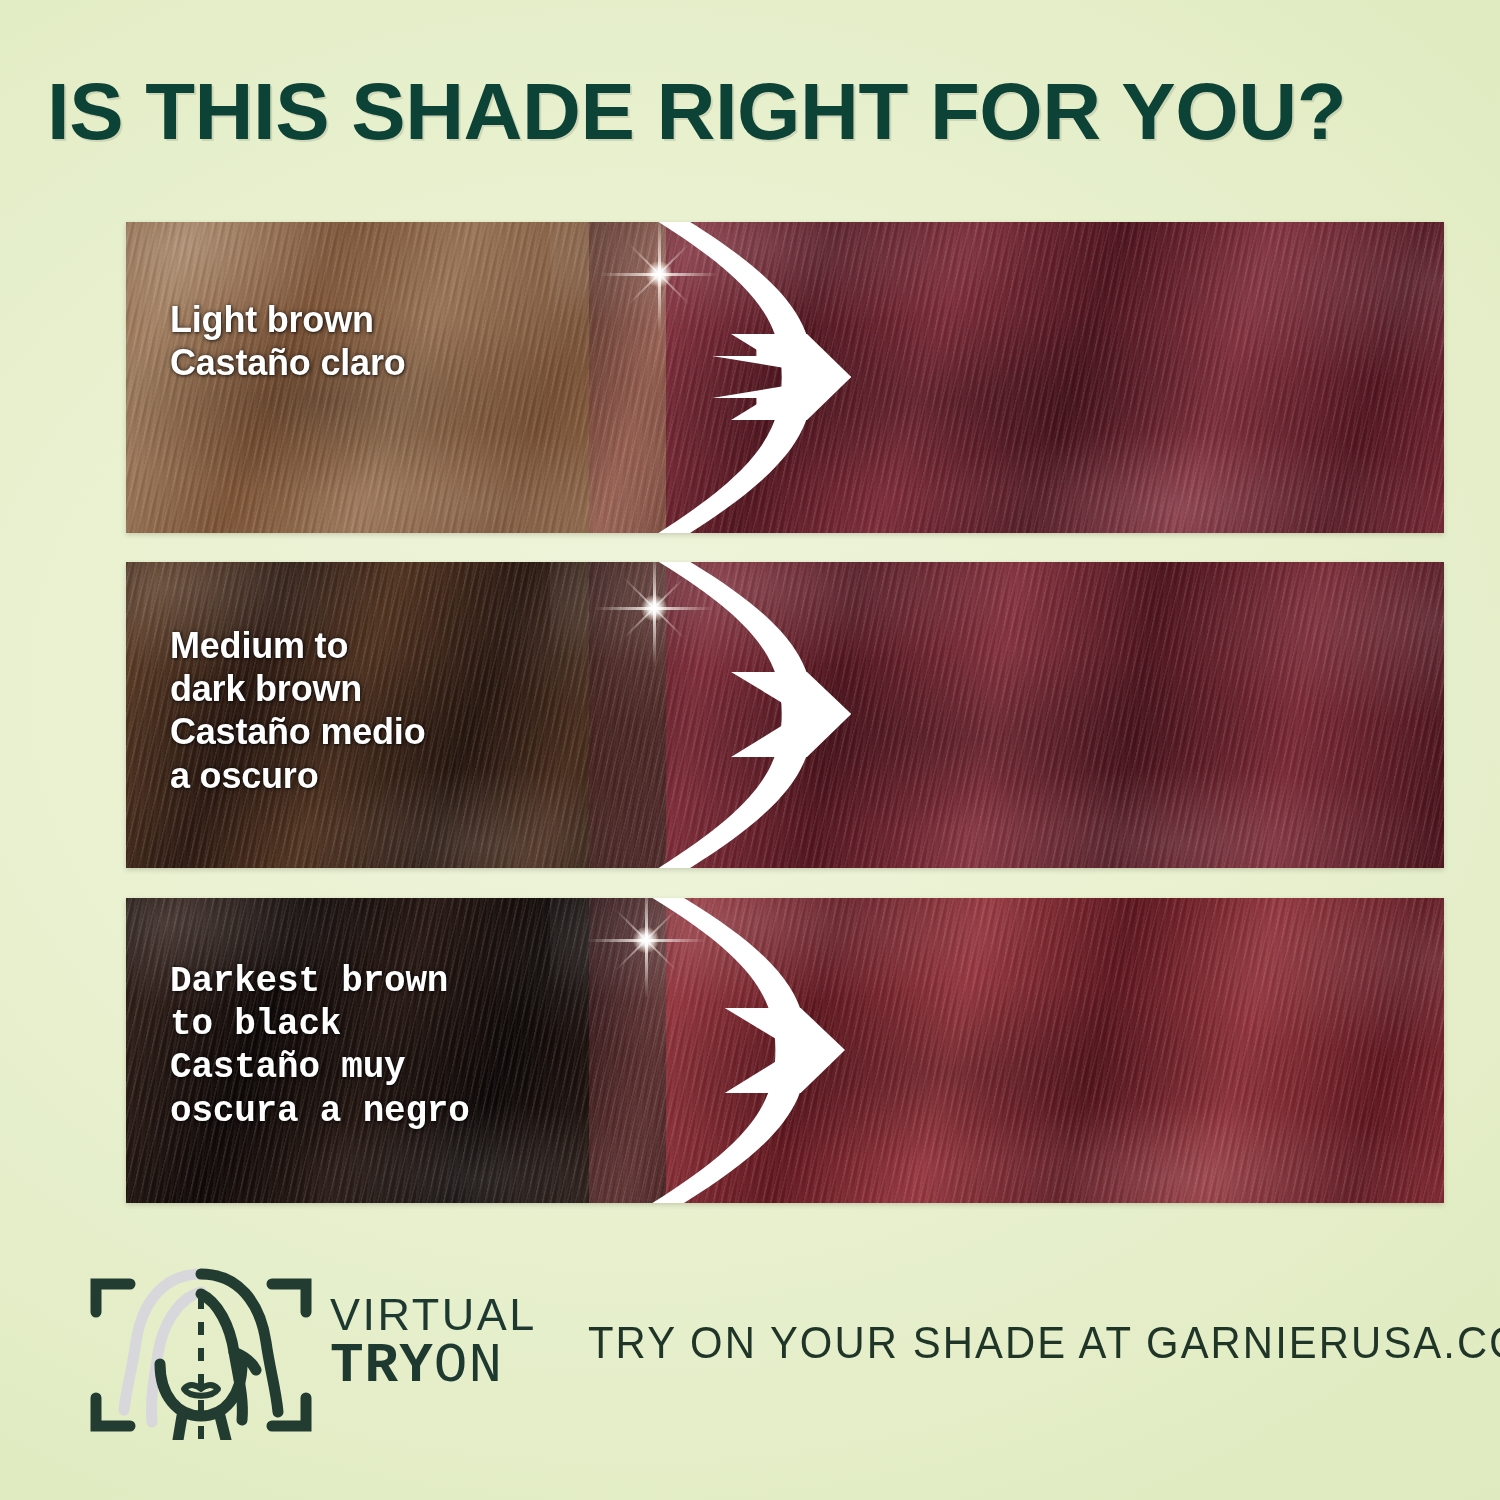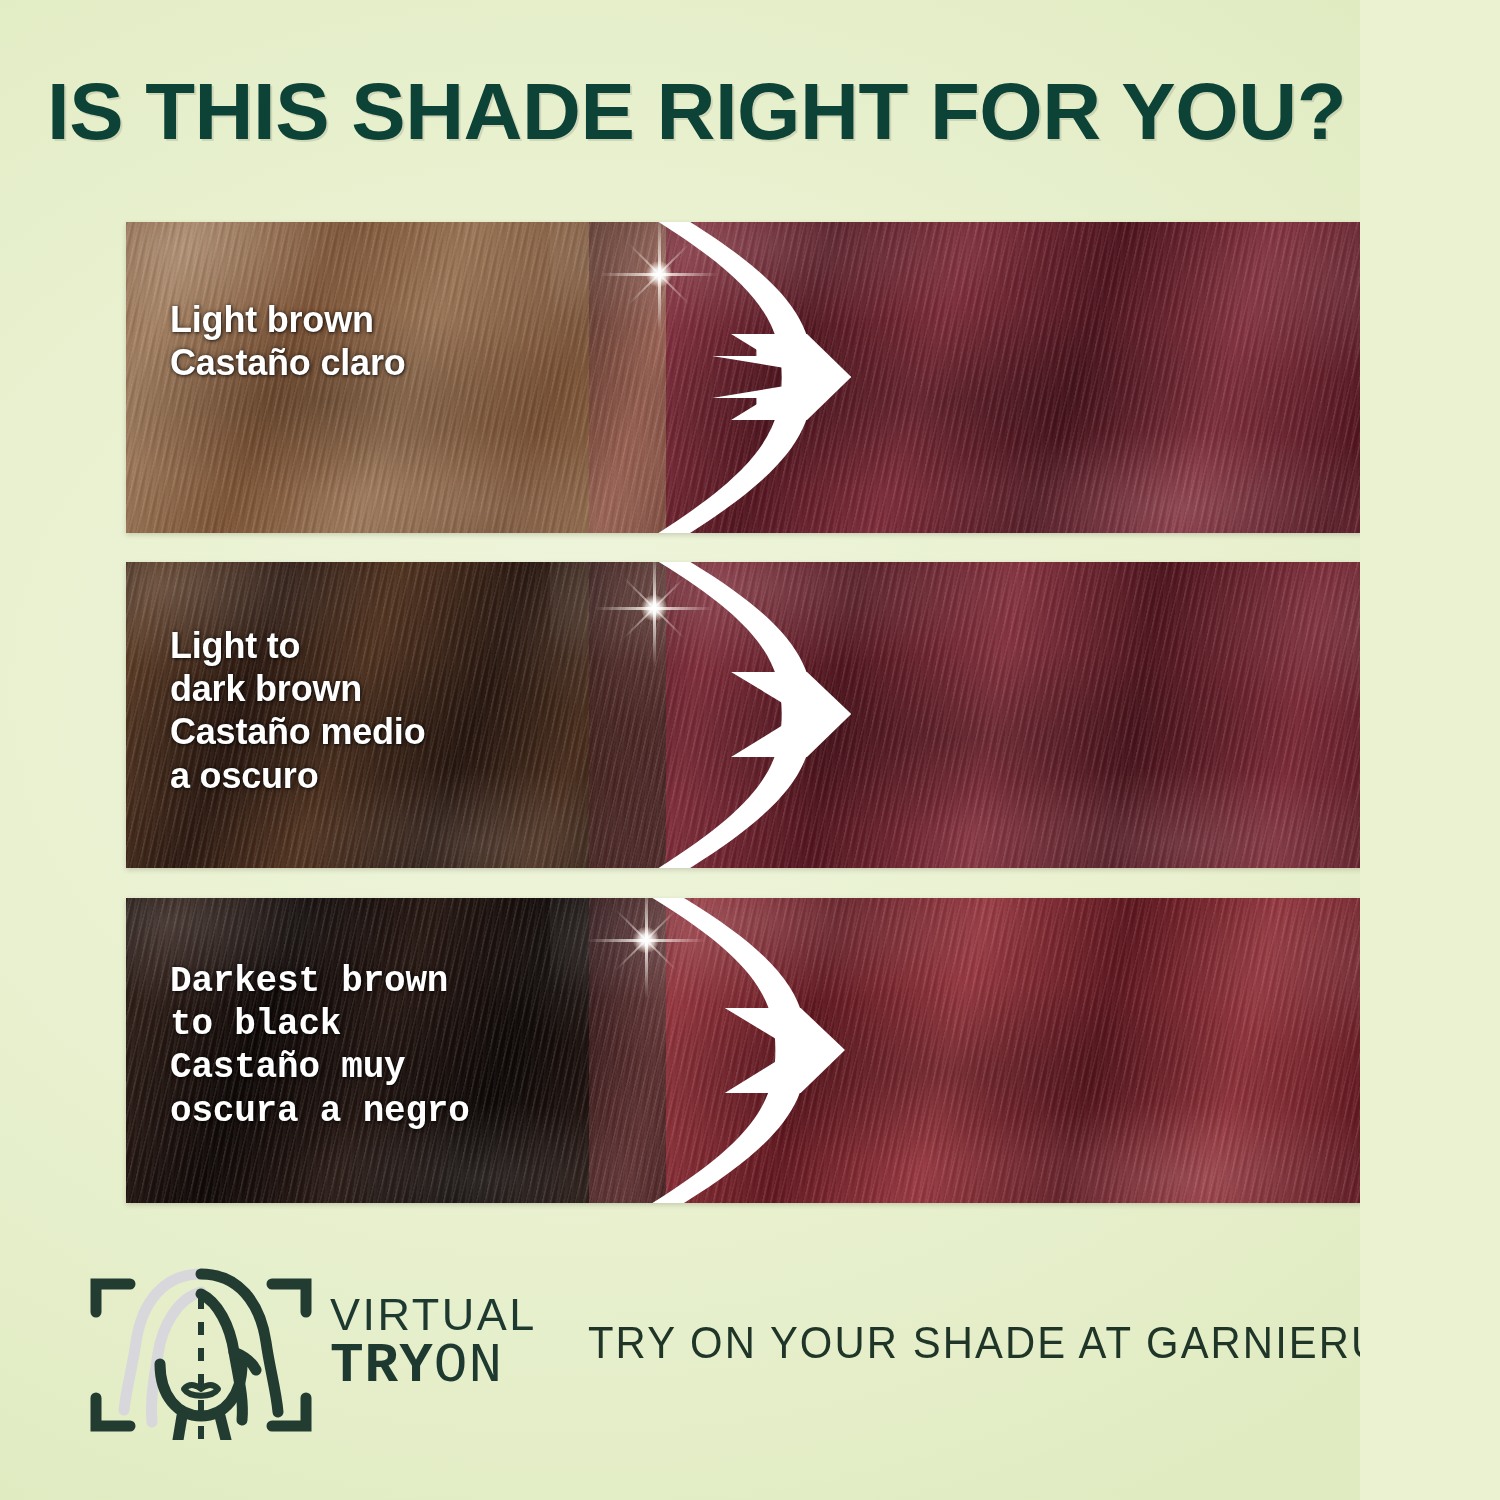--- a/index.html
+++ b/index.html
@@ -9,21 +9,21 @@
   body {
     width: 1500px;
     height: 1500px;
     overflow: hidden;
     font-family: "Liberation Sans", sans-serif;
     background: #eaf2d2;
   }
 
   #page {
     position: relative;
-    width: 1360px;
+    width: 1500px;
     height: 1500px;
     background:
       radial-gradient(ellipse 1400px 1100px at 42% 46%, #eef5dc 0%, #e9f1d0 45%, #e2ecc4 78%, #dfeabf 100%);
     overflow: hidden;
   }
 
   
   #title {
     position: absolute;
     left: 47px;
@@ -355,21 +355,21 @@
         <path d="M 62 110 L 86 110 L 100 152 L 86 195 L 62 195 L 84 152 Z" fill="#ffffff"></path>
       </svg>
     </div>
     <div class="sparkle" style="left:468px; top:-14px;">
       <span class="ray h"></span>
         <span class="ray v"></span>
       <span class="ray d1"></span>
         <span class="ray d2"></span>
       <span class="core"></span>
     </div>
-    <div class="panel-label" id="label-1">Light to
+    <div class="panel-label" id="label-1">Medium to
 dark brown
 Castaño medio
 a oscuro</div>
   </div>
 
   <div class="panel" id="panel-2">
     <div class="half left" id="hair-left-2">
       <div class="gloss"></div>
       <div class="waves a"></div>
       <div class="strands"></div>

